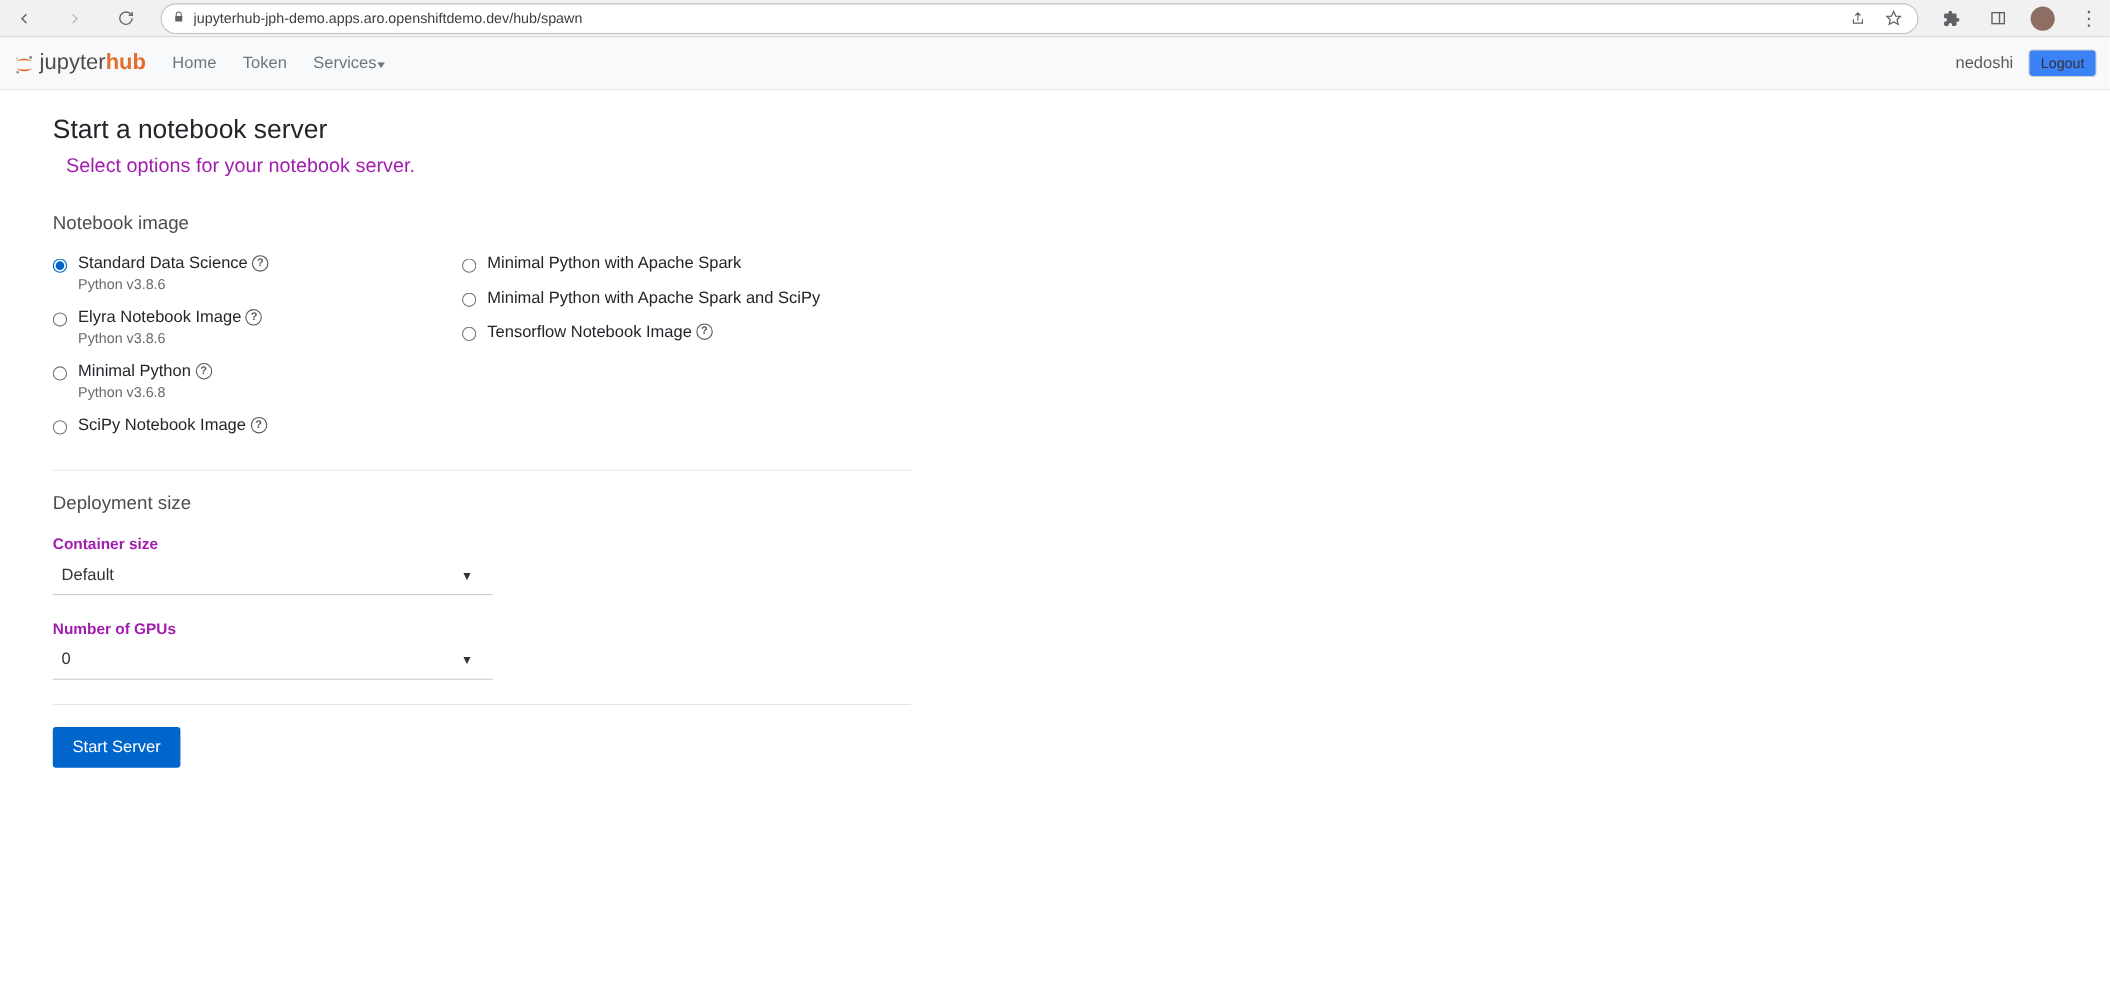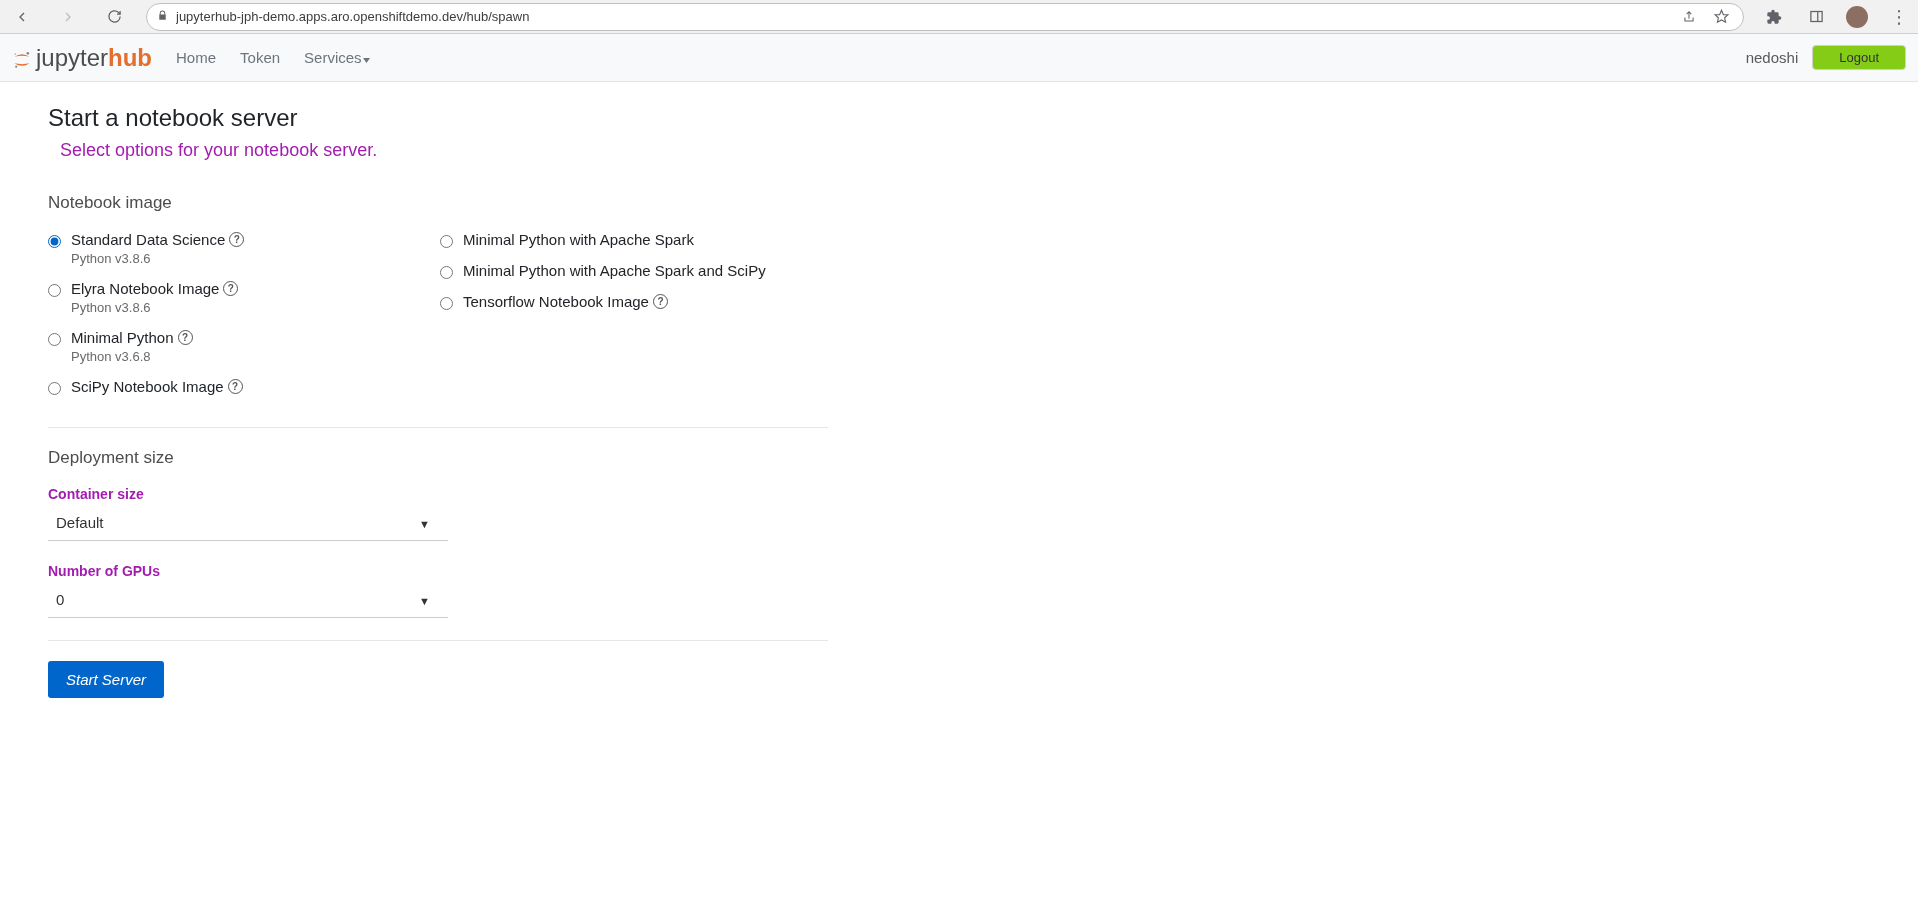--- a/index.html
+++ b/index.html
@@ -14,55 +14,55 @@
     .nav-btn.disabled { color: #bdbdbd; }
     .url-bar { flex:1; display:flex; align-items:center; height:28px; background:#fff; border:1px solid #c0c0c0; border-radius:14px; padding:0 10px; font-size:13px; color:#3c4043; gap:8px; }
     .url-bar .lock { font-size:12px; color:#5f6368; }
     .url-text { flex:1; white-space:nowrap; overflow:hidden; }
     .chrome-icon { width:24px; height:24px; display:flex; align-items:center; justify-content:center; color:#5f6368; }
     .avatar { width:22px; height:22px; border-radius:50%; background: #8d6e63; display:inline-block; }
     .dots { font-size:18px; letter-spacing:-2px; }
 
     
     .app-nav { display:flex; align-items:center; height:48px; background:#f8f9fa; border-bottom:1px solid #e5e5e5; padding:0 12px; }
-    .logo { display:flex; align-items:center; gap:4px; font-size:24px; font-weight:400; margin-right:12px; }
+    .logo { display:flex; align-items:flex-end; gap:4px; font-size:20px; font-weight:400; margin-right:12px; }
     .logo-icon { display:inline-block; width:20px; height:20px; }
     .logo-jupyter { color:#4d4d4d; }
     .logo-hub { color:#e46e2e; font-weight:600; }
     .nav-link { padding:8px 12px; color:#6c757d; font-size:15px; cursor:pointer; }
     .nav-link .caret { font-size:10px; margin-left:2px; display:inline-block; transform: scaleX(1.4); }
     .nav-spacer { flex:1; }
     .username { color:#5a5a5a; font-size:15px; margin-right:14px; }
-    .logout-btn { border:1px solid #cfcfcf; background:#84cc16; border-radius:4px; padding:4px 26px; font-size:13px; color:#333; cursor:pointer; }
+    .logout-btn { border:1px solid #cfcfcf; background:#3b82f6; border-radius:4px; padding:4px 10px; font-size:13px; color:#333; cursor:pointer; }
 
     
     .container { max-width:800px; margin:0; padding:22px 48px; }
     h2 { font-size:24px; font-weight:500; margin-bottom:8px; color:#212529; }
     .subtitle { font-size:18px; color:#a21caf; margin-bottom:32px;margin-left:12px; }
     h3 { font-size:17px; font-weight:400; color:#4d4d4d; margin-bottom:18px; }
     
-    .images-row { display:flex; gap:32px; }
+    .images-row { display:flex; gap:12px; }
     .images-col { flex:0 0 360px; }
     .radio-item { display:flex; align-items:flex-start; gap:10px; margin-bottom:14px; }
     .radio-item input[type=radio] { margin-top:4px; accent-color:#0066cc; width:13px; height:13px; }
     .radio-label { font-size:15px; color:#212529; display:flex; align-items:center; gap:4px; }
     .radio-sub { font-size:13px; color:#6a6a6a; margin-top:3px; }
     .help-icon { display:inline-flex; width:15px; height:15px; border:1.4px solid #555; border-radius:50%; align-items:center; justify-content:center; font-size:10px; font-weight:600; color:#555; line-height:1; }
     
     hr.sep { border:none; border-top:1px solid #e6e6e6; margin:18px 0 20px; width:780px; }
     
     .field-label { font-size:14px; font-weight:600; color:#a21caf; margin-bottom:6px; }
     .select-wrap { position:relative; width:400px; border-bottom:1px solid #ccc; padding:6px 8px 8px; margin-bottom:22px; cursor:pointer; }
     .select-value { font-size:15px; color:#333; }
     .select-caret { position:absolute; right:18px; top:10px; font-size:11px; color:#333; }
     
     .add-vars { display:flex; align-items:center; gap:6px; color:#0066cc; font-size:15px; cursor:pointer; margin:18px 0 30px 16px; }
     .plus-circle { display:inline-flex; width:15px; height:15px; background:#0066cc; color:#fff; border-radius:50%; align-items:center; justify-content:center; font-size:12px; font-weight:700; line-height:1; }
     
-    .start-btn { background:#0066cc; color:#fff; border:none; border-radius:3px; padding:10px 18px; font-size:15px; cursor:pointer;font-style:italic; }
+    .start-btn { background:#0066cc; color:#fff; border:none; border-radius:3px; padding:10px 18px; font-size:15px; cursor:pointer; }
     
     .section-block { margin-bottom:12px; }
   </style>
 </head>
 <body>
 
 <div class="browser-chrome">
   <div class="nav-btn">
     <svg width="16" height="16" viewBox="0 0 24 24" fill="none" stroke="currentColor" stroke-width="2">
         <polyline points="15 18 9 12 15 6"></polyline>

